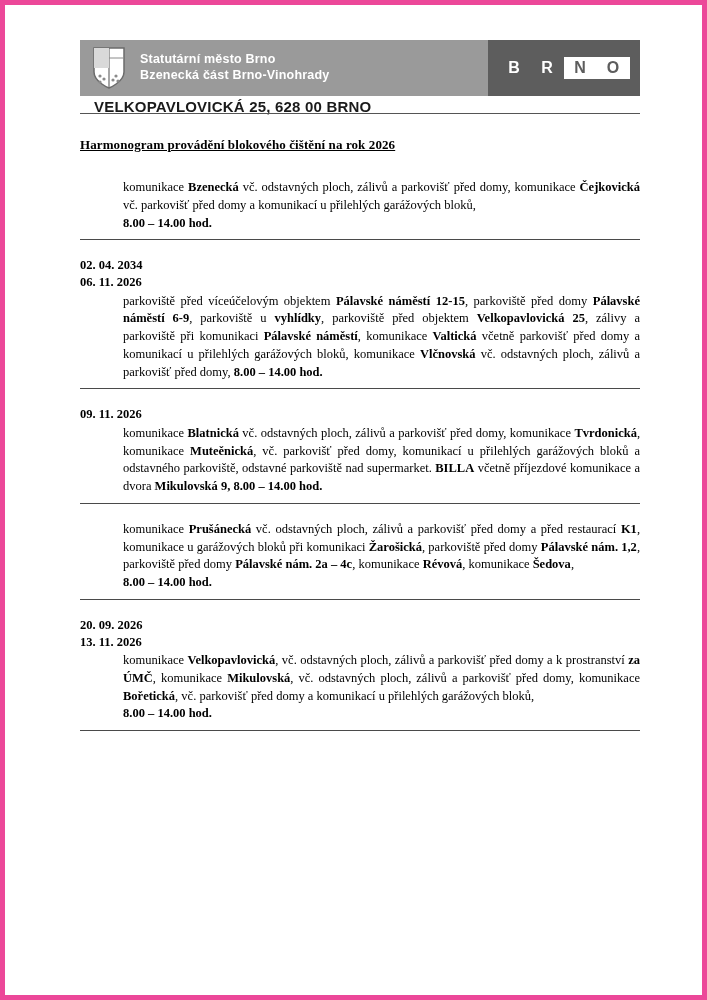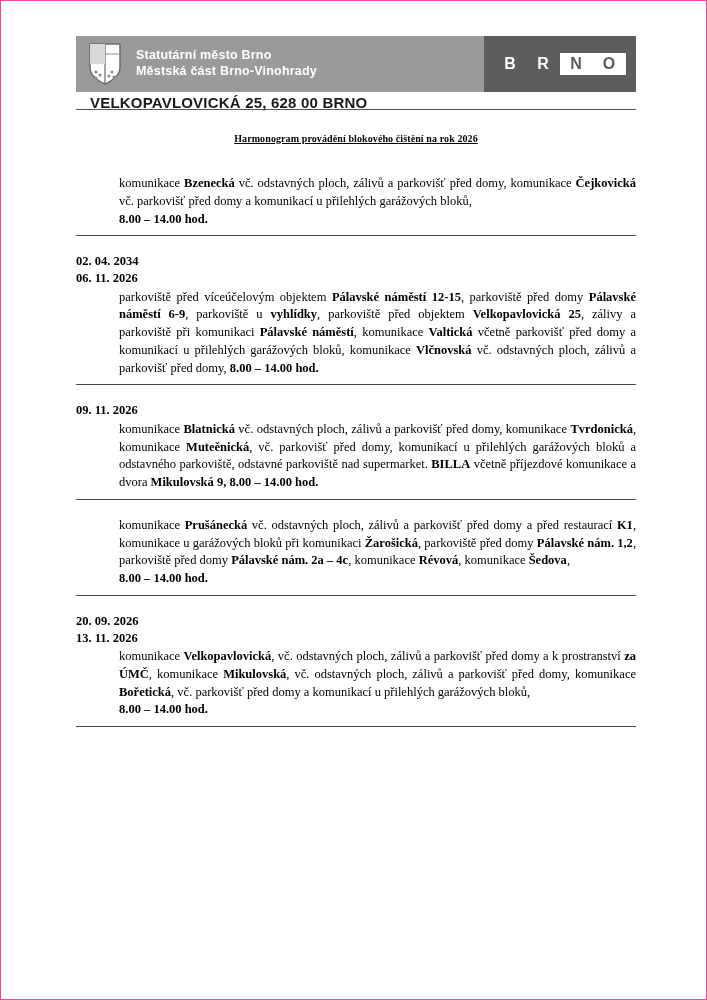--- a/index.html
+++ b/index.html
@@ -12,21 +12,21 @@
     height: 1000px;
     font-family: "Liberation Serif", serif;
     color: #000;
     position: relative;
   }
   .page {
     position: relative;
     width: 707px;
     height: 1000px;
     box-sizing: border-box;
-    border: 1px solid #ec4899;
+    border: 5px solid #ec4899;
     background: #fff;
     overflow: hidden;
   }
 
   
   .header-bar {
     position: absolute;
     left: 75px;
     top: 35px;
     width: 560px;
@@ -110,22 +110,21 @@
     height: 1px;
     background: #555;
   }
 
   
   .doc-title {
     position: absolute;
     left: 75px;
     top: 132px;
     width: 560px;
-    text-align: center;
-    font-size: 10px;
+    font-size: 13px;
     font-weight: bold;
     text-decoration: underline;
     letter-spacing: 0.1px;
   }
 
   
   .blocks {
     position: absolute;
     left: 75px;
     top: 165px;
@@ -171,21 +170,21 @@
         <circle cx="8" cy="30" r="1.6" fill="#8a8a8a"></circle>
         <circle cx="12" cy="33" r="1.6" fill="#8a8a8a"></circle>
         <circle cx="8" cy="36" r="1.6" fill="#8a8a8a"></circle>
         <circle cx="24" cy="30" r="1.6" fill="#8a8a8a"></circle>
         <circle cx="21" cy="34" r="1.6" fill="#8a8a8a"></circle>
         <circle cx="26" cy="35" r="1.6" fill="#8a8a8a"></circle>
       </svg>
     </div>
     <div class="header-titles">
       <div class="header-title-1">Statutární město Brno</div>
-      <div class="header-title-2">Městská část Brno-Vinohrady</div>
+      <div class="header-title-2">Bzenecká část Brno-Vinohrady</div>
     </div>
     <div class="brno-logo">
       <div class="letters">
         <span>B</span>
         <span>R</span>
         <span class="boxed">N</span>
         <span class="boxed">O</span>
       </div>
     </div>
   </div>

